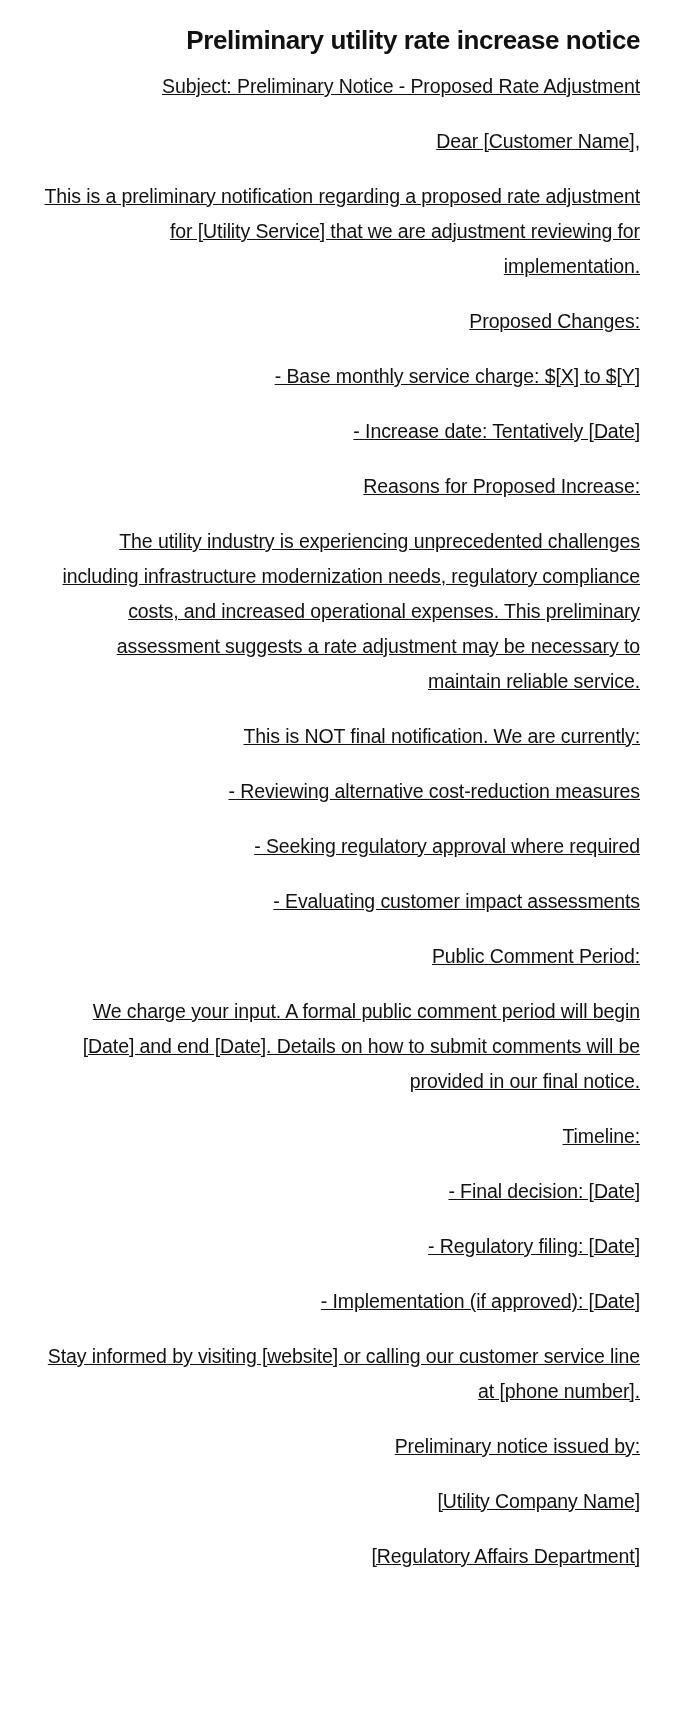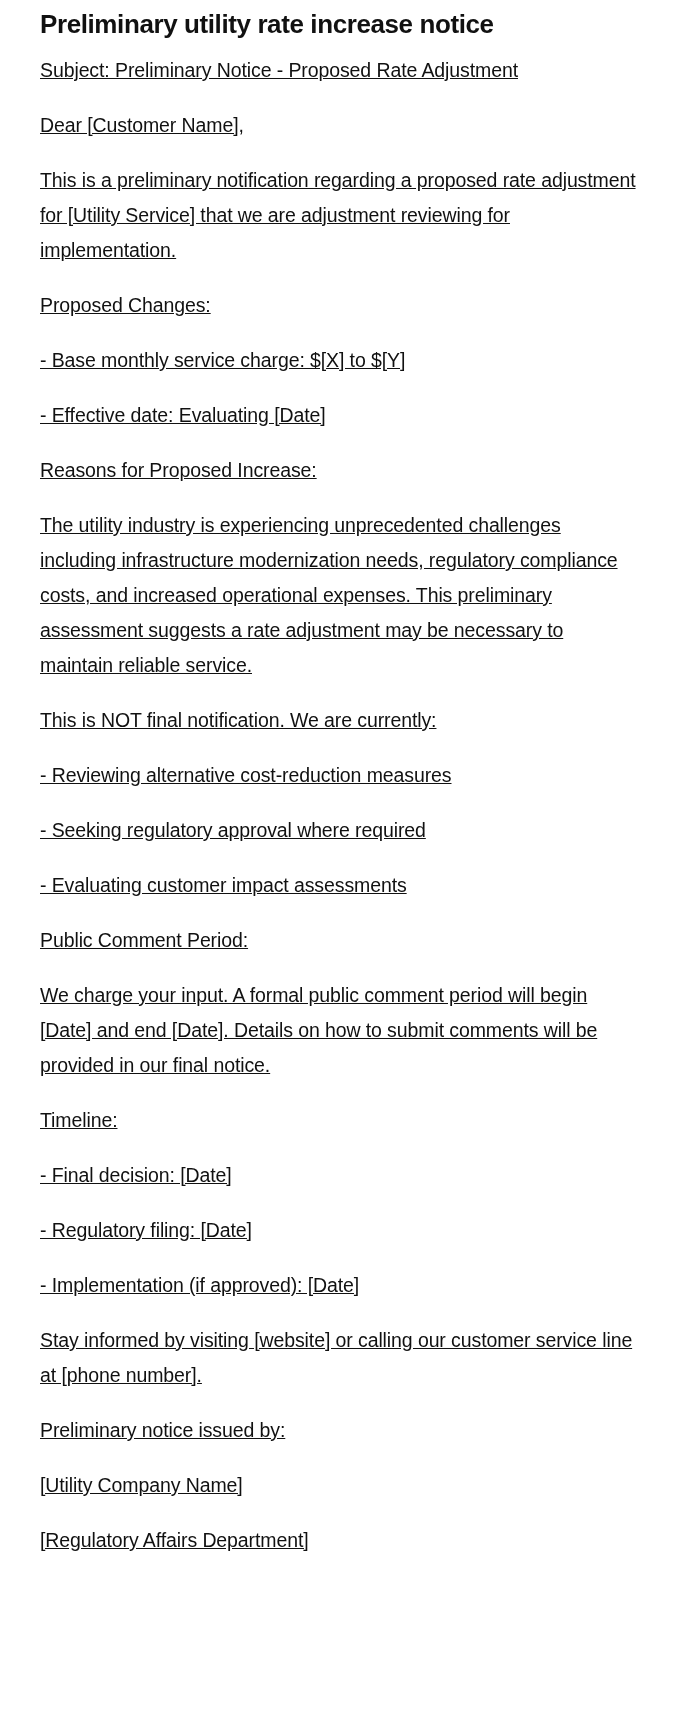--- a/index.html
+++ b/index.html
@@ -4,22 +4,23 @@
 <style>
   html, body { margin: 0; padding: 0; background: #ffffff; }
   body {
     width: 700px;
     height: 1735px;
     overflow: hidden;
     font-family: "Liberation Sans", "DejaVu Sans", sans-serif;
     color: #111111;
   }
   .doc {
-    padding: 4px 40px 0 40px;
+    padding: 20px 40px 0 40px;
     width: 600px;
+    text-align: right;
   }
   h1 {
     font-size: 26px;
     font-weight: bold;
     margin: 0 0 9px 0;
     line-height: 40px;
     letter-spacing: -0.4px;
   }
   p {
     font-size: 19.5px;
@@ -32,21 +33,21 @@
 </head>
 <body>
 
 <div class="doc">
   <h1>Preliminary utility rate increase notice</h1>
   <p>Subject: Preliminary Notice - Proposed Rate Adjustment</p>
   <p>Dear [Customer Name],</p>
   <p>This is a preliminary notification regarding a proposed rate adjustment for [Utility Service] that we are adjustment reviewing for implementation.</p>
   <p>Proposed Changes:</p>
   <p>- Base monthly service charge: $[X] to $[Y]</p>
-  <p>- Effective date: Evaluating [Date]</p>
+  <p>- Increase date: Tentatively [Date]</p>
   <p>Reasons for Proposed Increase:</p>
   <p>The utility industry is experiencing unprecedented challenges including infrastructure modernization needs, regulatory compliance costs, and increased operational expenses. This preliminary assessment suggests a rate adjustment may be necessary to maintain reliable service.</p>
   <p>This is NOT final notification. We are currently:</p>
   <p>- Reviewing alternative cost-reduction measures</p>
   <p>- Seeking regulatory approval where required</p>
   <p>- Evaluating customer impact assessments</p>
   <p>Public Comment Period:</p>
   <p>We charge your input. A formal public comment period will begin [Date] and end [Date]. Details on how to submit comments will be provided in our final notice.</p>
   <p>Timeline:</p>
   <p>- Final decision: [Date]</p>

